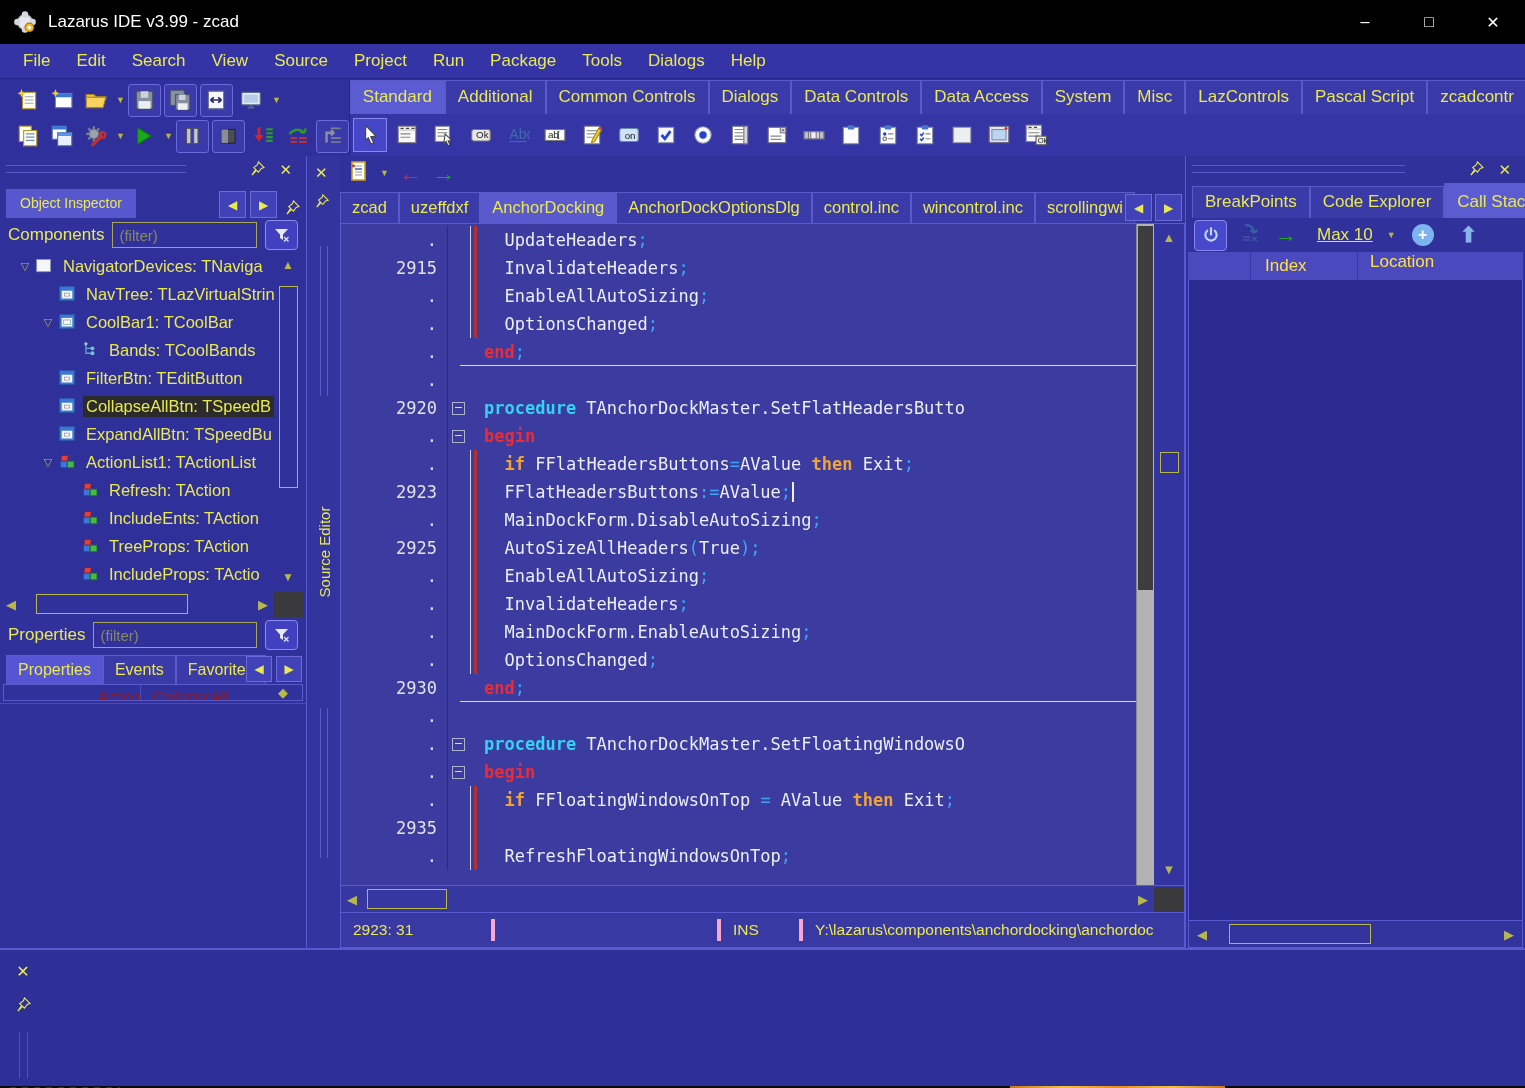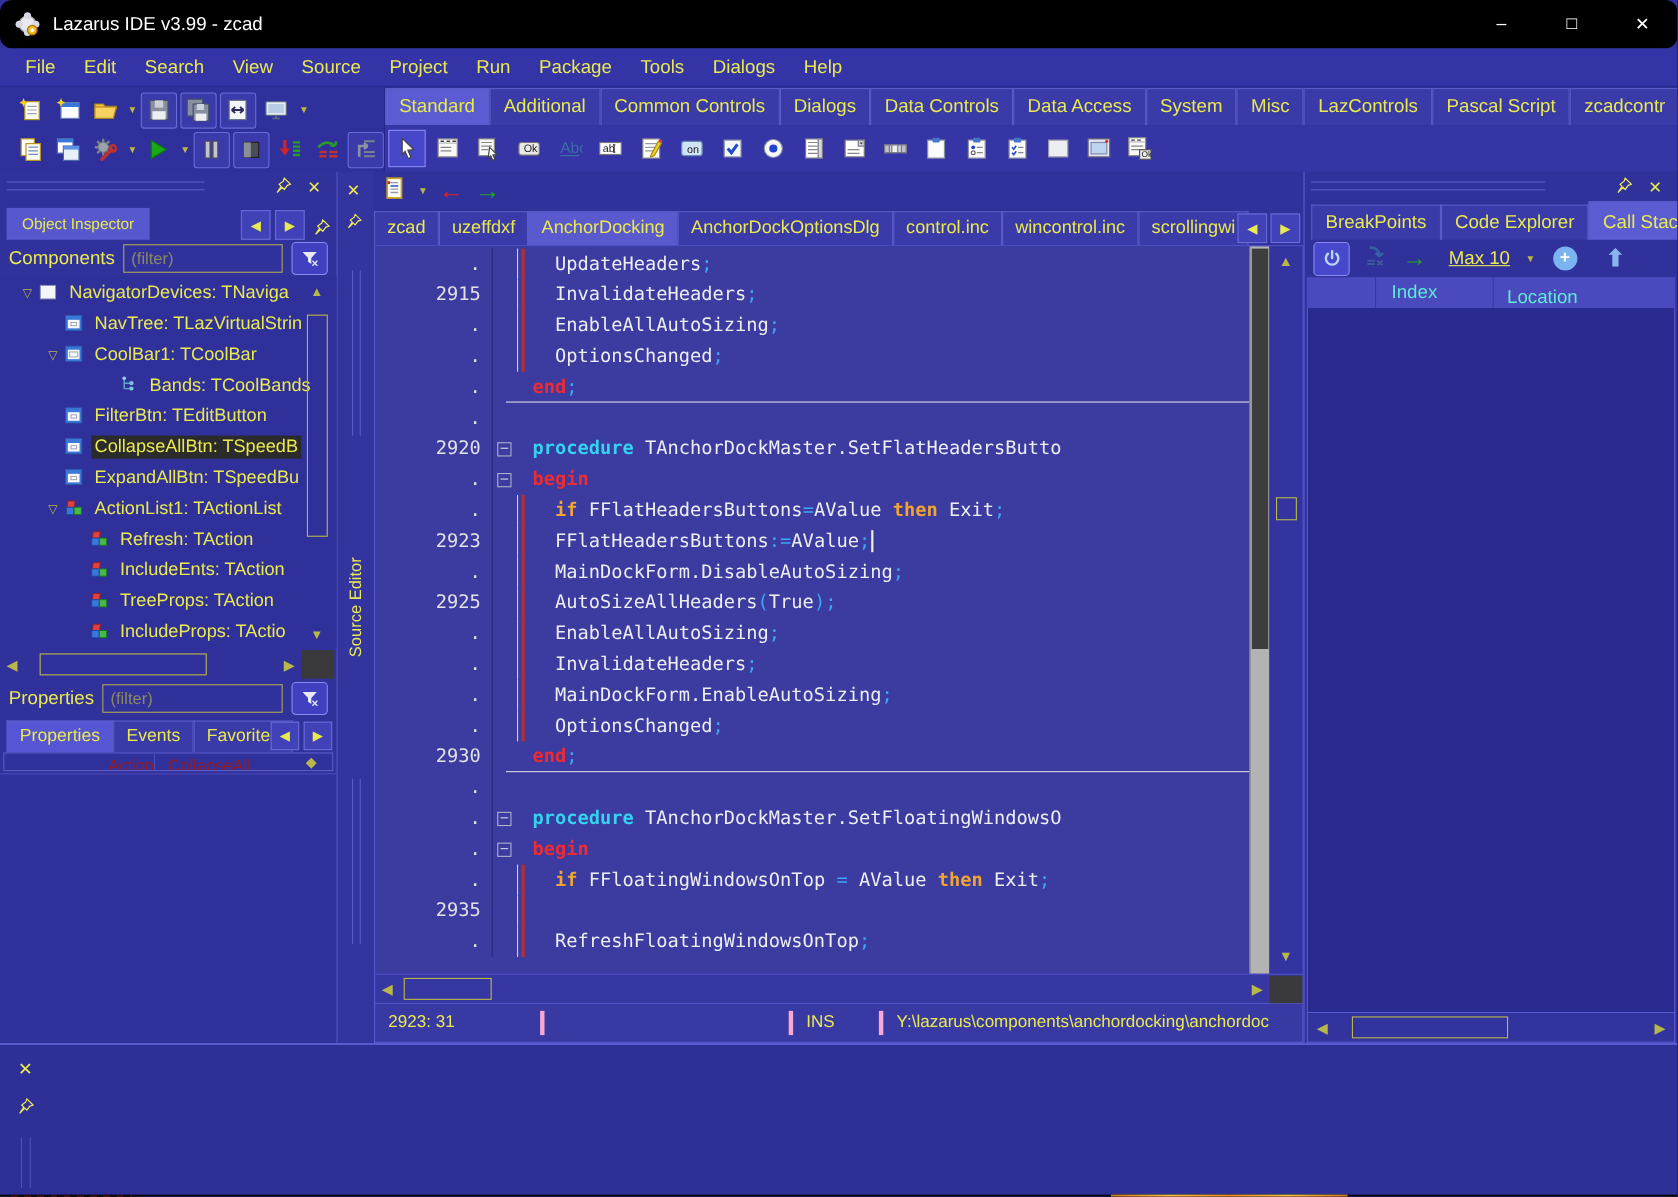--- a/index.html
+++ b/index.html
@@ -1,20 +1,20 @@
 <!DOCTYPE html>
 <html><head>
 <meta charset="utf-8">
 <style>
   html,body{margin:0;padding:0;background:#1a1a40;}
   .window{width:1525px;height:1088px;position:relative;overflow:hidden;
     background:#31319c;font-family:"Liberation Sans",sans-serif;
     -webkit-font-smoothing:antialiased;}
   
-  .titlebar{height:44px;background:#000;display:flex;align-items:center;border-radius:11px;}
+  .titlebar{height:44px;background:#000;display:flex;align-items:center;}
   .app-logo{width:26px;height:26px;margin-left:12px;}
   .title-text{color:#fff;font-size:17px;margin-left:10px;}
   .win-controls{margin-left:auto;display:flex;height:100%;}
   .win-btn{width:64px;height:100%;display:flex;align-items:center;justify-content:center;
     color:#fff;font-size:16px;}
   
   .menubar{height:34px;background:#3434a6;display:flex;align-items:center;padding-left:10px;
     border-bottom:1px solid #26268a;}
   .menu-item{color:#e9e950;font-size:17px;padding:4px 13px;}
   
@@ -127,21 +127,21 @@
   .dtab.sel{background:#5c5cd2;padding-top:8px;}
   .dbg-toolbar{height:34px;display:flex;align-items:center;gap:12px;padding:0 8px;}
   .pwr-btn{width:31px;height:29px;background:#4848cc;border:1px solid #8888f0;border-radius:4px;
     display:flex;align-items:center;justify-content:center;}
   .dim{opacity:.55;}
   .green-arr{color:#22a822;font-size:22px;font-weight:bold;line-height:18px;}
   .max-label{color:#e9e950;font-size:17px;margin-left:8px;text-decoration:underline;}
   .plus-circle{width:22px;height:22px;border-radius:50%;background:#7cb4f2;color:#fff;font-size:16px;
     font-weight:bold;display:flex;align-items:center;justify-content:center;margin-left:4px;}
   .up-arr{color:#8ab4ee;font-size:21px;font-weight:bold;margin-left:14px;}
-  .dbg-header{display:flex;height:28px;background:#4a4abe;color:#5eead4;font-size:17px;align-items:flex-end;margin:0 2px;}
+  .dbg-header{display:flex;height:28px;background:#4a4abe;color:#fde047;font-size:17px;align-items:flex-start;margin:0 2px;}
   .dbg-header .h0{width:62px;height:100%;border-right:1px solid #3838a8;}
   .dbg-header .h1{width:92px;padding-left:14px;border-right:1px solid #3838a8;height:100%;display:flex;align-items:center;}
   .dbg-header .h2{flex:1;padding-left:12px;}
   .dbg-body{flex:1;background:#2a2a90;border:1px solid #5a5ad0;border-top:0;margin:0 2px;}
   .dbg-hscroll{height:27px;display:flex;align-items:center;gap:8px;padding:0 8px;background:#33339e;
     border:1px solid #5a5ad0;border-top:0;margin:0 2px;box-sizing:border-box;}
   
   .bottom-panel{height:138px;background:#2f2f98;border-top:2px solid #5a5ad0;display:flex;box-sizing:border-box;}
   .bp-side{width:46px;padding-top:12px;display:flex;flex-direction:column;align-items:center;gap:16px;color:#e9e950;}
   .bp-grip{width:7px;height:46px;border-left:1px solid #5050b8;border-right:1px solid #5050b8;}
@@ -515,21 +515,21 @@
           </div>
           <div class="tree-row" style="padding-left: 39px;">
             <span class="exp">▽</span>
             <span class="ticon"><svg width="20" height="18" viewBox="0 0 22 22">
                 <rect x="2" y="2" width="18" height="17" fill="#3a78d8" stroke="#2a58a8"></rect>
                 <rect x="4.5" y="6" width="13" height="10.5" fill="#f4f6fa"></rect>
                 <rect x="6.5" y="8.5" width="9" height="5.5" fill="none" stroke="#8aa"></rect>
               </svg></span>
             <span class="tlabel">CoolBar1: TCoolBar</span>
           </div>
-          <div class="tree-row" style="padding-left: 89px;">
+          <div class="tree-row" style="padding-left: 62px;">
             <span class="exp"></span>
             <span class="ticon"><svg width="20" height="18" viewBox="0 0 22 22">
                 <path d="M6 3v12h6" fill="none" stroke="#5aa8c8" stroke-width="1.6"></path>
                 <path d="M6 9h6" stroke="#5aa8c8" stroke-width="1.6"></path>
                 <circle cx="14" cy="9" r="2.4" fill="#7ac2e0"></circle>
                 <circle cx="14" cy="15" r="2.4" fill="#7ac2e0"></circle>
                 <circle cx="6" cy="3.5" r="2" fill="#9ad2ea"></circle>
               </svg></span>
             <span class="tlabel">Bands: TCoolBands</span>
           </div>

